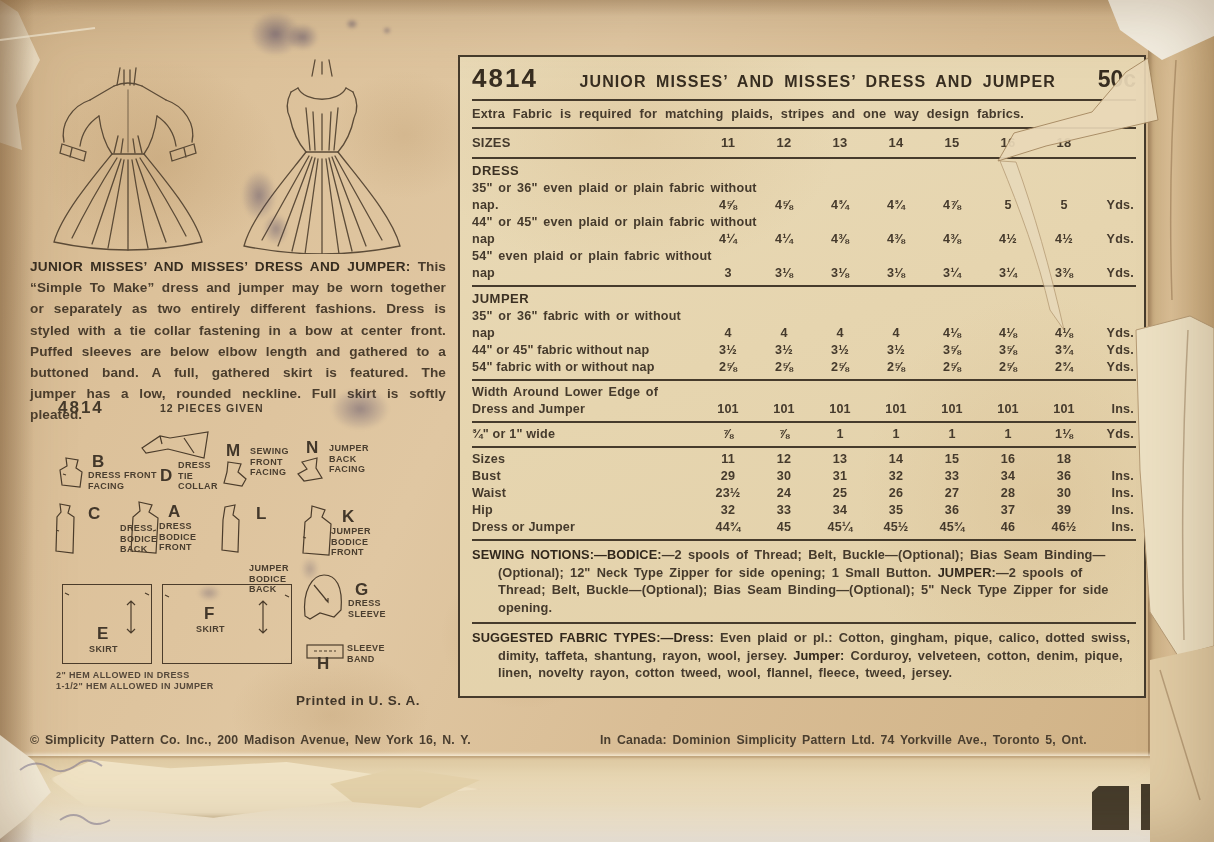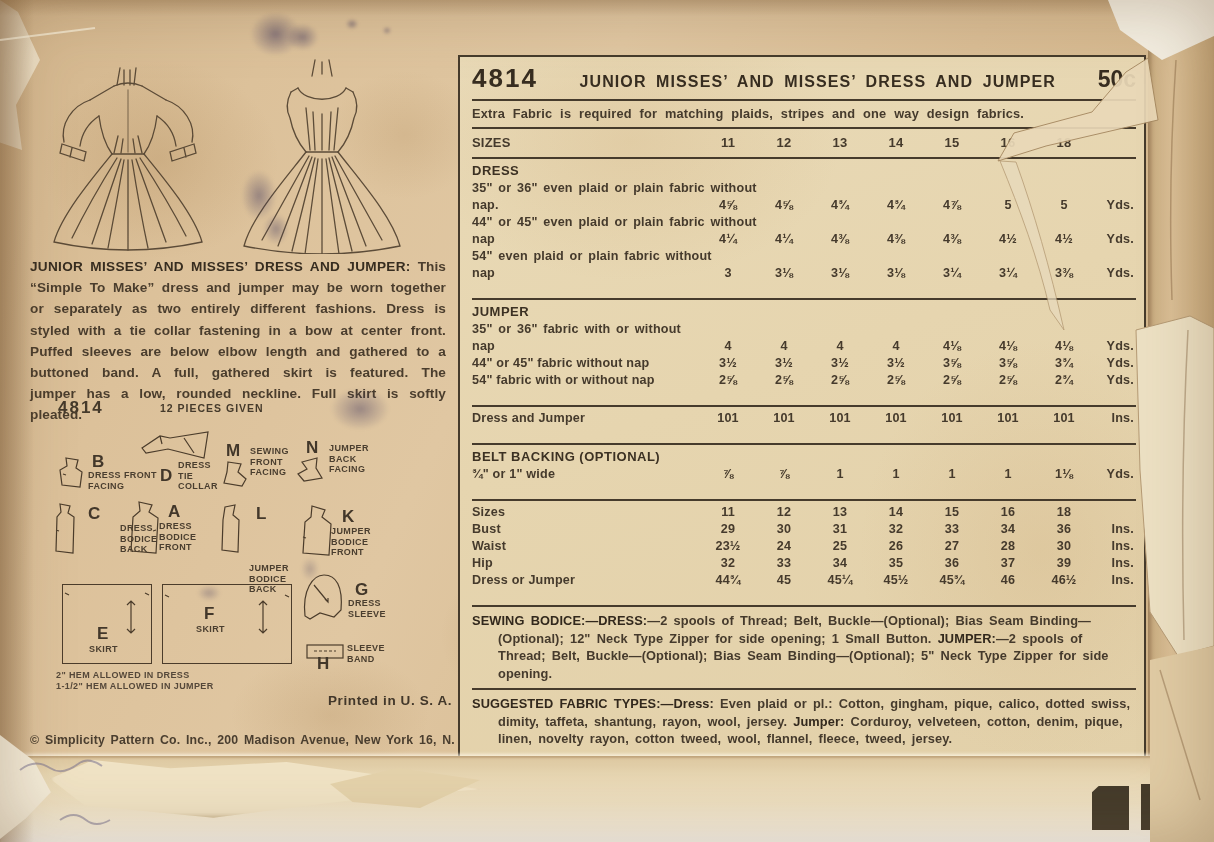--- a/index.html
+++ b/index.html
@@ -15,39 +15,39 @@
         text-align:justify;word-spacing:3px;letter-spacing:.1px;}
   .desc-head{color:#372d20;letter-spacing:.3px;}
   .numline-num{position:absolute;left:58px;top:398px;font-size:17px;font-weight:700;letter-spacing:2px;color:#453a2b;z-index:5;}
   .numline-pieces{position:absolute;left:160px;top:402px;font-size:10.5px;font-weight:700;letter-spacing:1px;color:#453a2b;z-index:5;}
   .piece{position:absolute;z-index:5;}
   .p-letter{position:absolute;font-size:17px;font-weight:700;color:#42372a;z-index:5;}
   .p-label{position:absolute;font-size:9px;font-weight:700;line-height:10.5px;letter-spacing:.4px;color:#4a3e2f;z-index:5;}
   .p-shape{stroke:#4b3c2b;fill:none;stroke-width:1.2;}
   .rectpiece{position:absolute;border:1.5px solid #4b3c2b;z-index:5;}
   .hem{position:absolute;left:56px;font-size:9px;font-weight:700;letter-spacing:.4px;color:#55483a;z-index:5;}
-  .printed{position:absolute;left:296px;top:693px;font-size:13.5px;font-weight:700;letter-spacing:.6px;color:#42372a;z-index:5;margin-left:32px;}
+  .printed{position:absolute;left:296px;top:693px;font-size:13.5px;font-weight:700;letter-spacing:.6px;color:#42372a;z-index:5;}
   
   .panel{position:absolute;left:458px;top:55px;width:688px;box-sizing:border-box;z-index:6;
          border:2.5px solid #463b2c;background:
          radial-gradient(ellipse 300px 200px at 25% 12%,rgba(205,170,120,.25),transparent 70%),
          radial-gradient(ellipse 260px 300px at 85% 70%,rgba(208,176,128,.3),transparent 70%),
          linear-gradient(160deg,#e9dab7 0%,#e6d5af 45%,#e2d0a9 100%);
          padding:4px 8px 8px 12px;color:#453a2c;}
   .p-header{display:flex;align-items:baseline;border-bottom:2px solid #463b2c;padding:2px 0 5px;}
   .p-num{font-size:26px;font-weight:700;letter-spacing:2px;color:#372d20;}
   .p-title{flex:1;text-align:center;font-size:16px;font-weight:700;letter-spacing:1.1px;color:#372d20;word-spacing:4px;}
   .p-price{font-size:23px;font-weight:700;color:#372d20;}
   .p-extra{font-size:12.8px;font-weight:700;padding:5px 0 6px;border-bottom:2px solid #463b2c;word-spacing:4px;letter-spacing:.2px;}
   .t-grid{display:grid;grid-template-columns:228px repeat(7,56px) 1fr;align-items:baseline;line-height:17px;font-size:12.6px;font-weight:700;letter-spacing:.2px;}
   .t-val{text-align:center;}
   .t-unit{text-align:right;padding-right:2px;}
   .t-full{line-height:17px;font-size:12.6px;font-weight:700;letter-spacing:.2px;word-spacing:2px;}
   .sizes-row{padding:5px 0 6px;border-bottom:2px solid #463b2c;font-size:13px;}
-  .t-sec{padding:3px 0 16px;border-bottom:2px solid #463b2c;}
+  .t-sec{padding:3px 0 3px;border-bottom:2px solid #463b2c;}
   .t-sectitle{font-size:13px;font-weight:700;letter-spacing:.5px;line-height:18px;color:#3c3123;}
   .t-note{padding:5px 0 6px;font-size:12.8px;font-weight:700;line-height:17.5px;
           text-indent:-26px;padding-left:26px;word-spacing:2.5px;letter-spacing:.1px;}
   .t-note + .t-note{border-top:2px solid #463b2c;}
   .nb{color:#32281c;}
   
   .footer{position:absolute;top:733px;left:0;width:1150px;z-index:5;font-size:12.3px;font-weight:700;color:#4a3e2f;letter-spacing:.2px;word-spacing:2px;}
   .f-us{position:absolute;left:30px;top:0;white-space:nowrap;}
   .f-ca{position:absolute;left:600px;top:0;white-space:nowrap;}
   
@@ -292,34 +292,34 @@
             <div class="t-val">2⅝</div>
             <div class="t-val">2⅝</div>
             <div class="t-val">2⅝</div>
             <div class="t-val">2⅝</div>
             <div class="t-val">2⅝</div>
             <div class="t-val">2¾</div>
             <div class="t-unit">Yds.</div>
           </div>
         </div>
         <div class="t-sec">
+          <div class="t-full">Width Around Lower Edge of</div>
           <div class="t-grid">
             <div class="t-label">Dress and Jumper</div>
             <div class="t-val">101</div>
             <div class="t-val">101</div>
             <div class="t-val">101</div>
             <div class="t-val">101</div>
             <div class="t-val">101</div>
             <div class="t-val">101</div>
             <div class="t-val">101</div>
             <div class="t-unit">Ins.</div>
           </div>
         </div>
         <div class="t-sec">
-          <div class="t-sectitle">BELT BACKING (OPTIONAL)</div>
           <div class="t-grid">
             <div class="t-label">¾" or 1" wide</div>
             <div class="t-val">⅞</div>
             <div class="t-val">⅞</div>
             <div class="t-val">1</div>
             <div class="t-val">1</div>
             <div class="t-val">1</div>
             <div class="t-val">1</div>
             <div class="t-val">1⅛</div>
             <div class="t-unit">Yds.</div>
@@ -376,21 +376,21 @@
             <div class="t-val">45</div>
             <div class="t-val">45¼</div>
             <div class="t-val">45½</div>
             <div class="t-val">45¾</div>
             <div class="t-val">46</div>
             <div class="t-val">46½</div>
             <div class="t-unit">Ins.</div>
           </div>
         </div>
       </div>
-    <div id="sewing-note" class="t-note"><span class="nb">SEWING BODICE:—DRESS:</span><span>—2 spools of Thread; Belt, Buckle—(Optional); Bias Seam Binding—(Optional); 12" Neck Type Zipper for side opening; 1 Small Button. </span><span class="nb">JUMPER:</span><span>—2 spools of Thread; Belt, Buckle—(Optional); Bias Seam Binding—(Optional); 5" Neck Type Zipper for side opening.</span></div>
+    <div id="sewing-note" class="t-note"><span class="nb">SEWING NOTIONS:—BODICE:</span><span>—2 spools of Thread; Belt, Buckle—(Optional); Bias Seam Binding—(Optional); 12" Neck Type Zipper for side opening; 1 Small Button. </span><span class="nb">JUMPER:</span><span>—2 spools of Thread; Belt, Buckle—(Optional); Bias Seam Binding—(Optional); 5" Neck Type Zipper for side opening.</span></div>
     <div id="fabric-note" class="t-note"><span class="nb">SUGGESTED FABRIC TYPES:—Dress:</span><span> Even plaid or pl.: Cotton, gingham, pique, calico, dotted swiss, dimity, taffeta, shantung, rayon, wool, jersey. </span><span class="nb">Jumper:</span><span> Corduroy, velveteen, cotton, denim, pique, linen, novelty rayon, cotton tweed, wool, flannel, fleece, tweed, jersey.</span></div>
   </div>
 
   <div class="footer">
     <span class="f-us">© Simplicity Pattern Co. Inc., 200 Madison Avenue, New York 16, N. Y.</span>
     <span class="f-ca">In Canada: Dominion Simplicity Pattern Ltd. 74 Yorkville Ave., Toronto 5, Ont.</span>
   </div>
 
   <div class="ov bottom-band"></div>
   <div class="ov fold1"></div>

